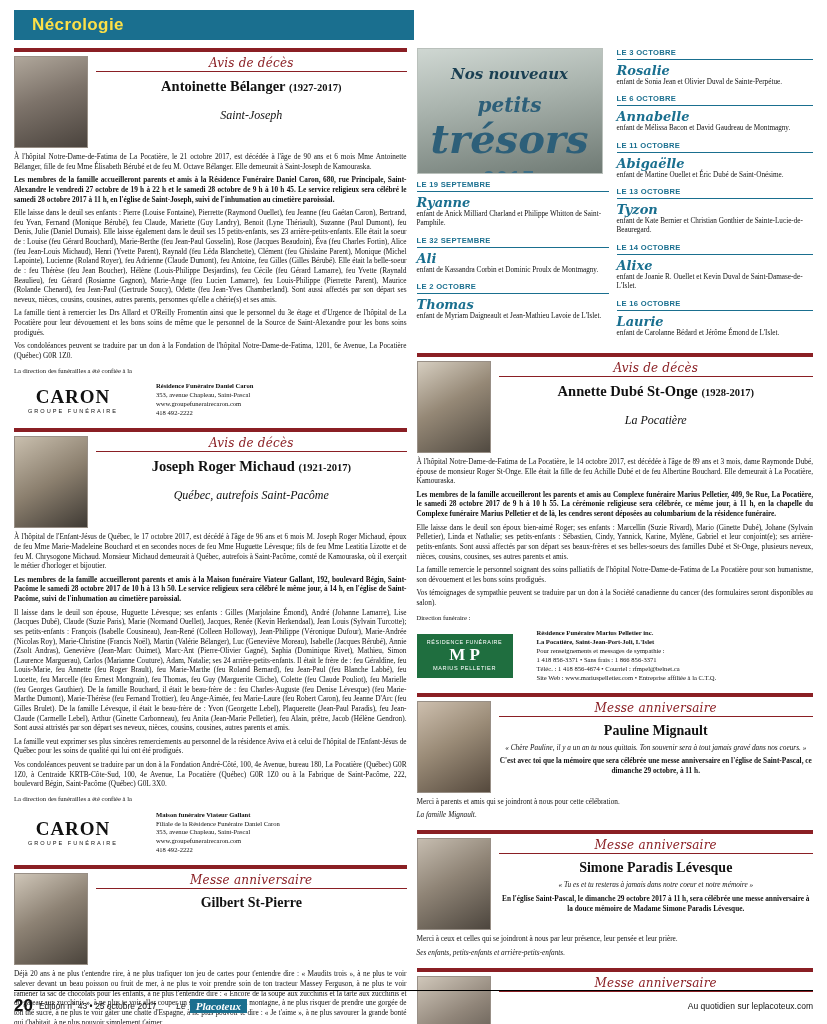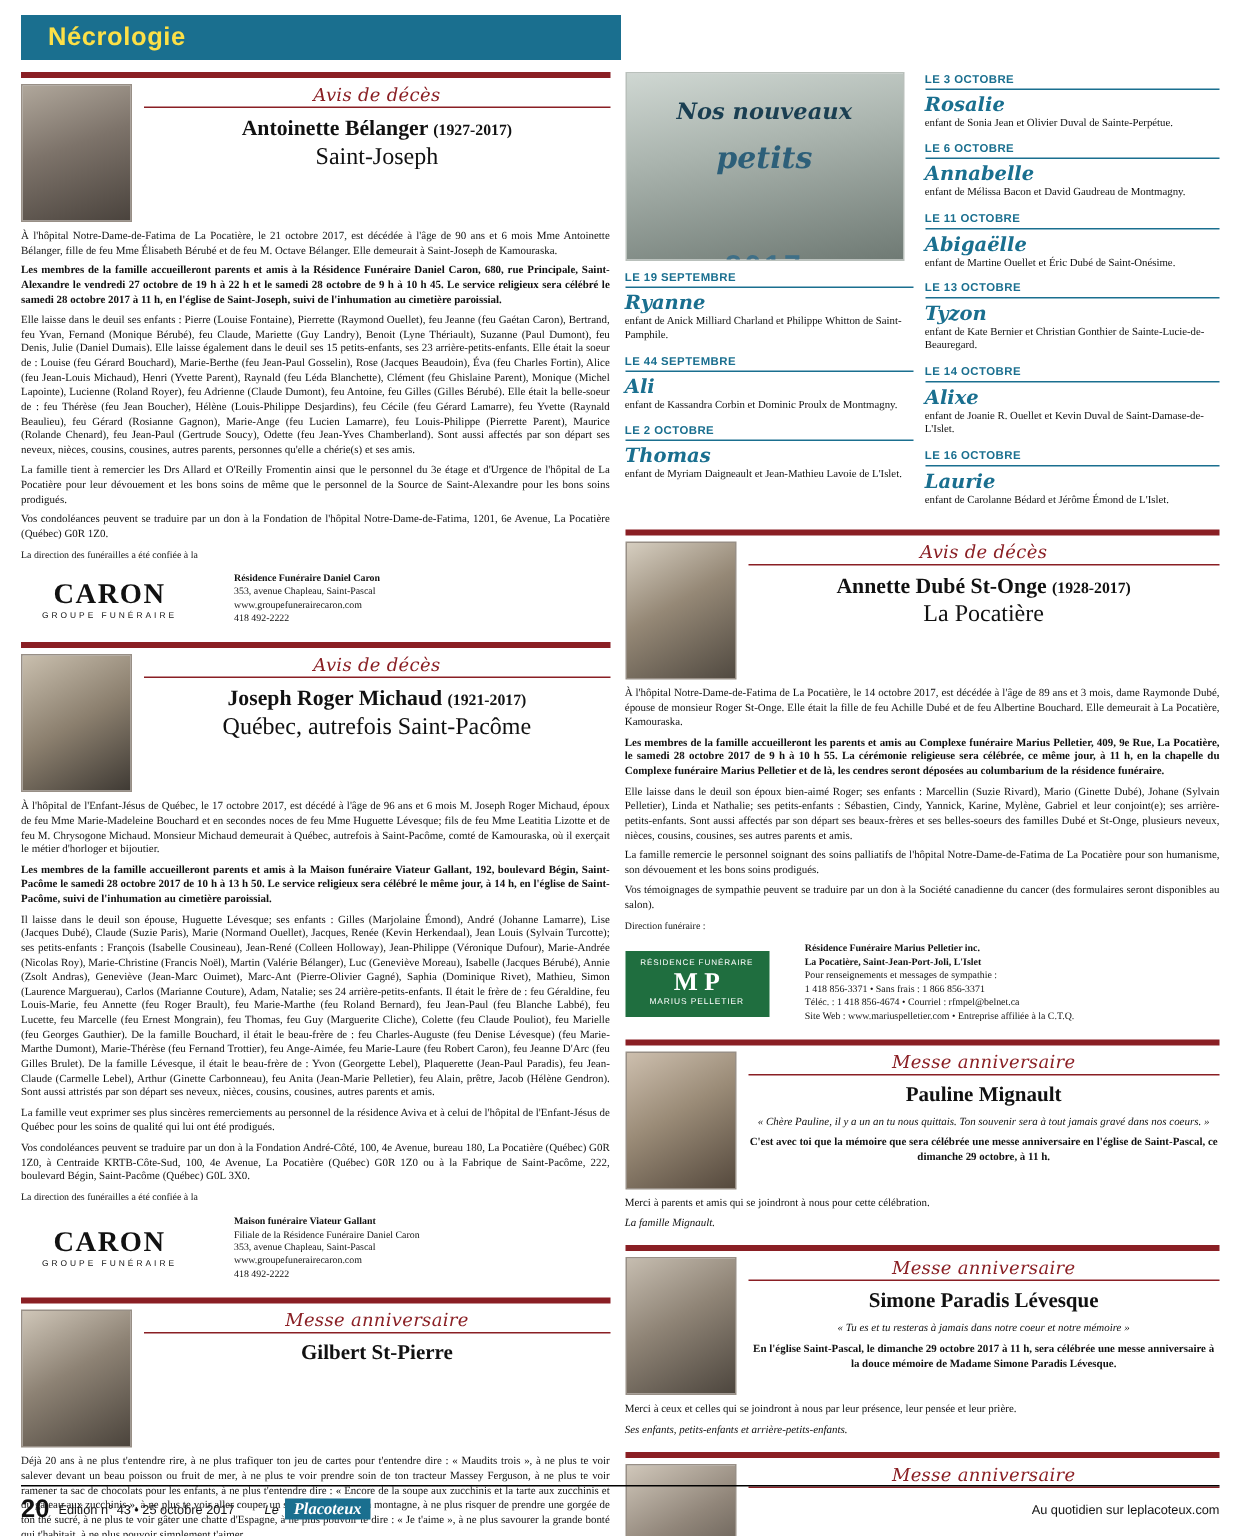--- a/index.html
+++ b/index.html
@@ -61,21 +61,21 @@
   .script-wrap { flex:1; }
   .script-line { border-bottom:1px solid #8a1f24; padding-bottom:1px; margin-bottom:4px; }
   .deceased-name {
     text-align:center;
     font-family: "Liberation Serif", serif;
     font-weight: bold;
     font-size: 14.5px;
     margin-top: 6px;
   }
   .deceased-name .yrs { font-size: 10.5px; font-weight:bold; }
-  .deceased-sub { text-align:center; font-size: 16px; margin-top:1px; }
+  .deceased-sub { text-align:center; font-size: 12px; margin-top:13px;font-style:italic; }
 
   p.body { font-size: 7.3px; line-height: 1.32; text-align: justify; margin: 4px 0; }
   p.body.b { font-weight: bold; }
   .tiny { font-size: 6.6px; line-height:1.3; text-align: justify; }
 
   
   .logo-row { display:flex; gap:24px; align-items:center; margin-top:6px; }
   .caron-logo {
     width: 118px; height: 36px; background:#fff; border:0;
     display:flex; flex-direction:column; align-items:center; justify-content:center;
@@ -225,31 +225,32 @@
 
     </div>
 
     <div class="col-right">
 
       <div class="tresor-wrap">
         <div style="width:192px">
           <div class="tresor-img">
             <div class="t1">Nos nouveaux</div>
             <div class="t2">petits</div>
+            <div class="t3">trésors</div>
             <div class="t4">2017</div>
           </div>
           <div style="margin-top:6px">
             <div>
               <div class="birth-date">LE 19 SEPTEMBRE</div>
               <div class="birth-rule"></div>
               <div class="birth-name">Ryanne</div>
               <div class="birth-desc">enfant de Anick Milliard Charland et Philippe Whitton de Saint-Pamphile.</div>
             </div>
             <div>
-              <div class="birth-date">LE 44 SEPTEMBRE</div>
+              <div class="birth-date">LE 32 SEPTEMBRE</div>
               <div class="birth-rule"></div>
               <div class="birth-name">Ali</div>
               <div class="birth-desc">enfant de Kassandra Corbin et Dominic Proulx de Montmagny.</div>
             </div>
             <div>
               <div class="birth-date">LE 2 OCTOBRE</div>
               <div class="birth-rule"></div>
               <div class="birth-name">Thomas</div>
               <div class="birth-desc">enfant de Myriam Daigneault et Jean-Mathieu Lavoie de L'Islet.</div>
             </div>

